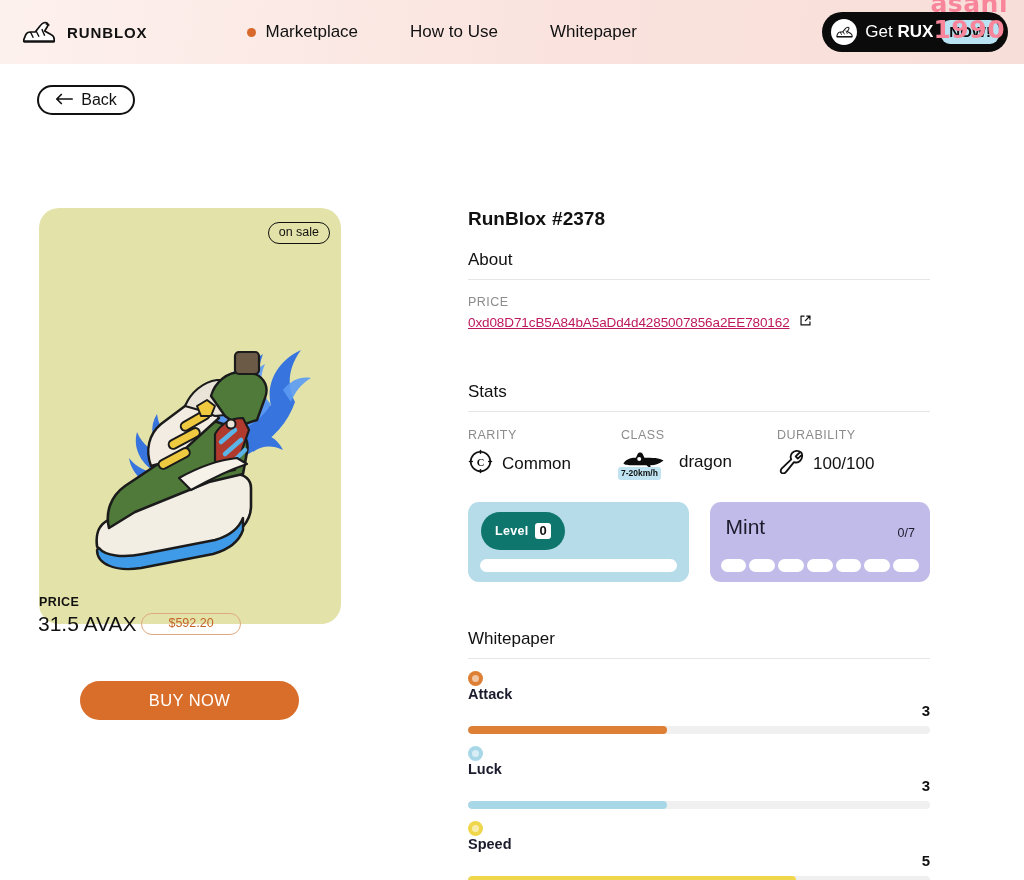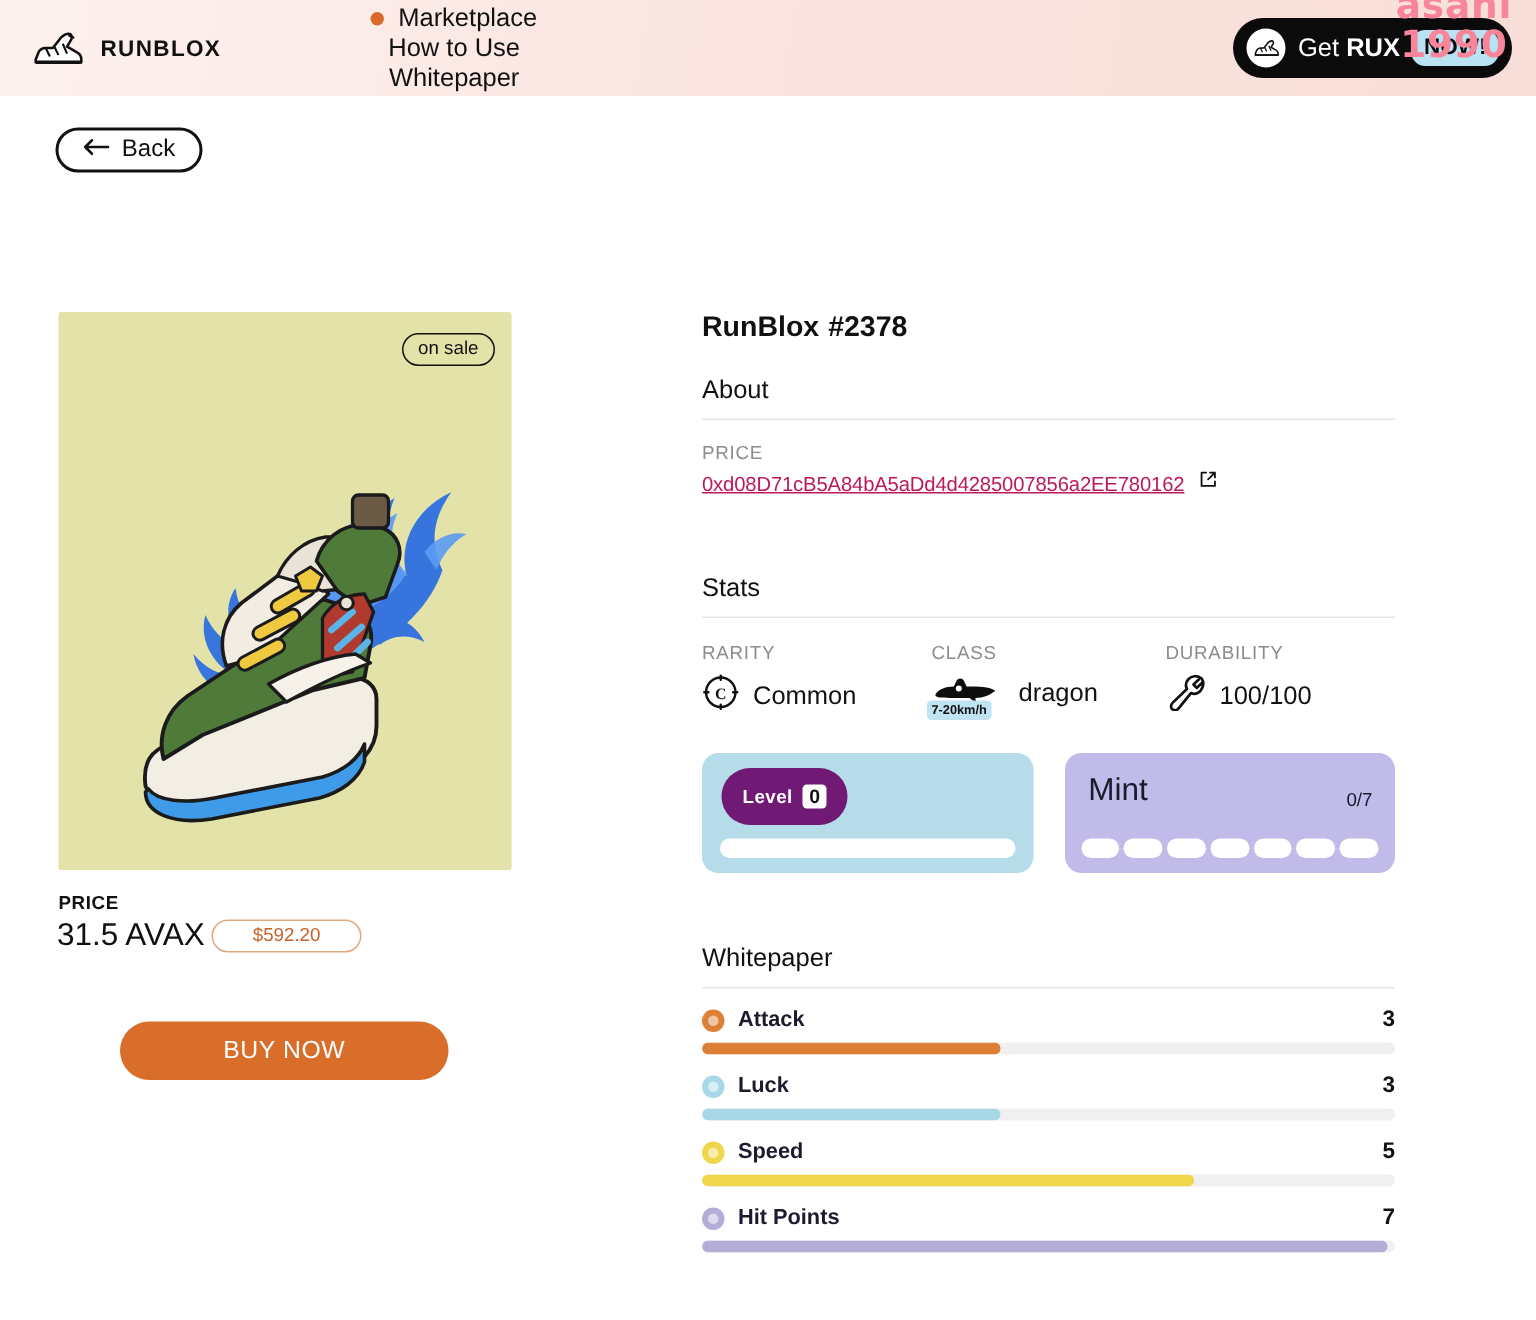--- a/index.html
+++ b/index.html
@@ -17,21 +17,21 @@
     position: relative;
     width: 1024px; height: 64px;
     background: linear-gradient(100deg, #fdf1ee 0%, #fae3de 55%, #f8ded9 100%);
     display: flex; align-items: center;
   }
   .brand { display: flex; align-items: center; gap: 9px; margin-left: 20px; }
   .brand-logo { width: 38px; height: 28px; display: block; }
   .brand-name {
     font-size: 15px; font-weight: 700; letter-spacing: 0.9px; color: #111;
   }
-  .nav { display: flex; align-items: center; margin-left: 74px; gap: 0; flex-direction: column; }
+  .nav { display: flex; align-items: center; margin-left: 74px; gap: 0; }
   .nav-item {
     font-size: 17px; color: #111; cursor: pointer;
     display: flex; align-items: center; gap: 9px;
     padding: 0 26px;
   }
   .nav-dot {
     width: 9px; height: 9px; border-radius: 50%;
     background: #d9692a; display: inline-block; flex: 0 0 auto;
   }
   .cta {
@@ -63,22 +63,22 @@
   }
   .back-arrow { width: 18px; height: 12px; }
   .back-label { font-size: 16px; font-weight: 500; color: #111; }
 
   
   .content { position: relative; width: 1024px; }
 
   
   .nft-card {
     position: absolute; left: 39px; top: 144px;
-    width: 302px; height: 372px;
-    border-radius: 2px; background: #e3e3a9; overflow: hidden;
+    width: 302px; height: 416px;
+    border-radius: 20px; background: #e3e3a9; overflow: hidden;
   }
   .nft-art { position: absolute; inset: 0; width: 100%; height: 100%; display:block; }
   .sale-badge {
     position: absolute; right: 11px; top: 14px;
     border: 1.6px solid #111; border-radius: 12px; background: #e3e3a9;
     font-size: 12.5px; color: #111; padding: 3px 10px 4px; line-height: 1;
   }
 
   .price-label {
     position: absolute; left: 39px; top: 531px;
@@ -172,21 +172,21 @@
   }
   .mint-segs {
     position: absolute; left: 11px; right: 11px; bottom: 10px;
     display: flex; gap: 3px;
   }
   .mint-seg { flex: 1 1 0; height: 13px; border-radius: 7px; background: #fff; }
 
   
   .attr-head { margin-top: 47px; }
   .attr { margin-top: 12px; }
-  .attr-top { display: flex; align-items: flex-end; }
+  .attr-top { display: flex; align-items: flex-start; flex-direction: column; }
   .attr-dot {
     width: 15px; height: 15px; border-radius: 50%;
     flex: 0 0 auto; margin-right: 9px; position: relative;
   }
   .attr-dot::after {
     content: ""; position: absolute; inset: 4px;
     border-radius: 50%; background: rgba(255,255,255,0.55);
   }
   .attr-name { font-size: 14.5px; font-weight: 700; color: #1b1b2e; }
   .attr-val { margin-left: auto; font-size: 15px; font-weight: 700; color: #111; }
@@ -399,21 +399,21 @@
                        M23 4.2 L19.4 7.6 L21.6 10 L25.2 6.6" stroke="#111" stroke-width="1.9" stroke-linejoin="round" stroke-linecap="round"></path>
             </svg>
           </span>
           <span class="stat-text">100/100</span>
         </div>
       </div>
     </div>
 
     <div class="cards-row">
       <div class="lvl-card" style="background: rgb(182, 220, 234);">
-        <div class="lvl-badge" style="background: #701a75; text-align: center;">
+        <div class="lvl-badge" style="background: #0f766e; text-align: center;">
           <span class="lvl-badge-text">Level</span>
           <span class="lvl-badge-num">0</span>
         </div>
         <div class="lvl-bar"></div>
       </div>
 
       <div class="mint-card" style="background: rgb(192, 187, 232);">
         <div class="mint-title">Mint</div>
         <div class="mint-count">0/7</div>
         <div class="mint-segs">

